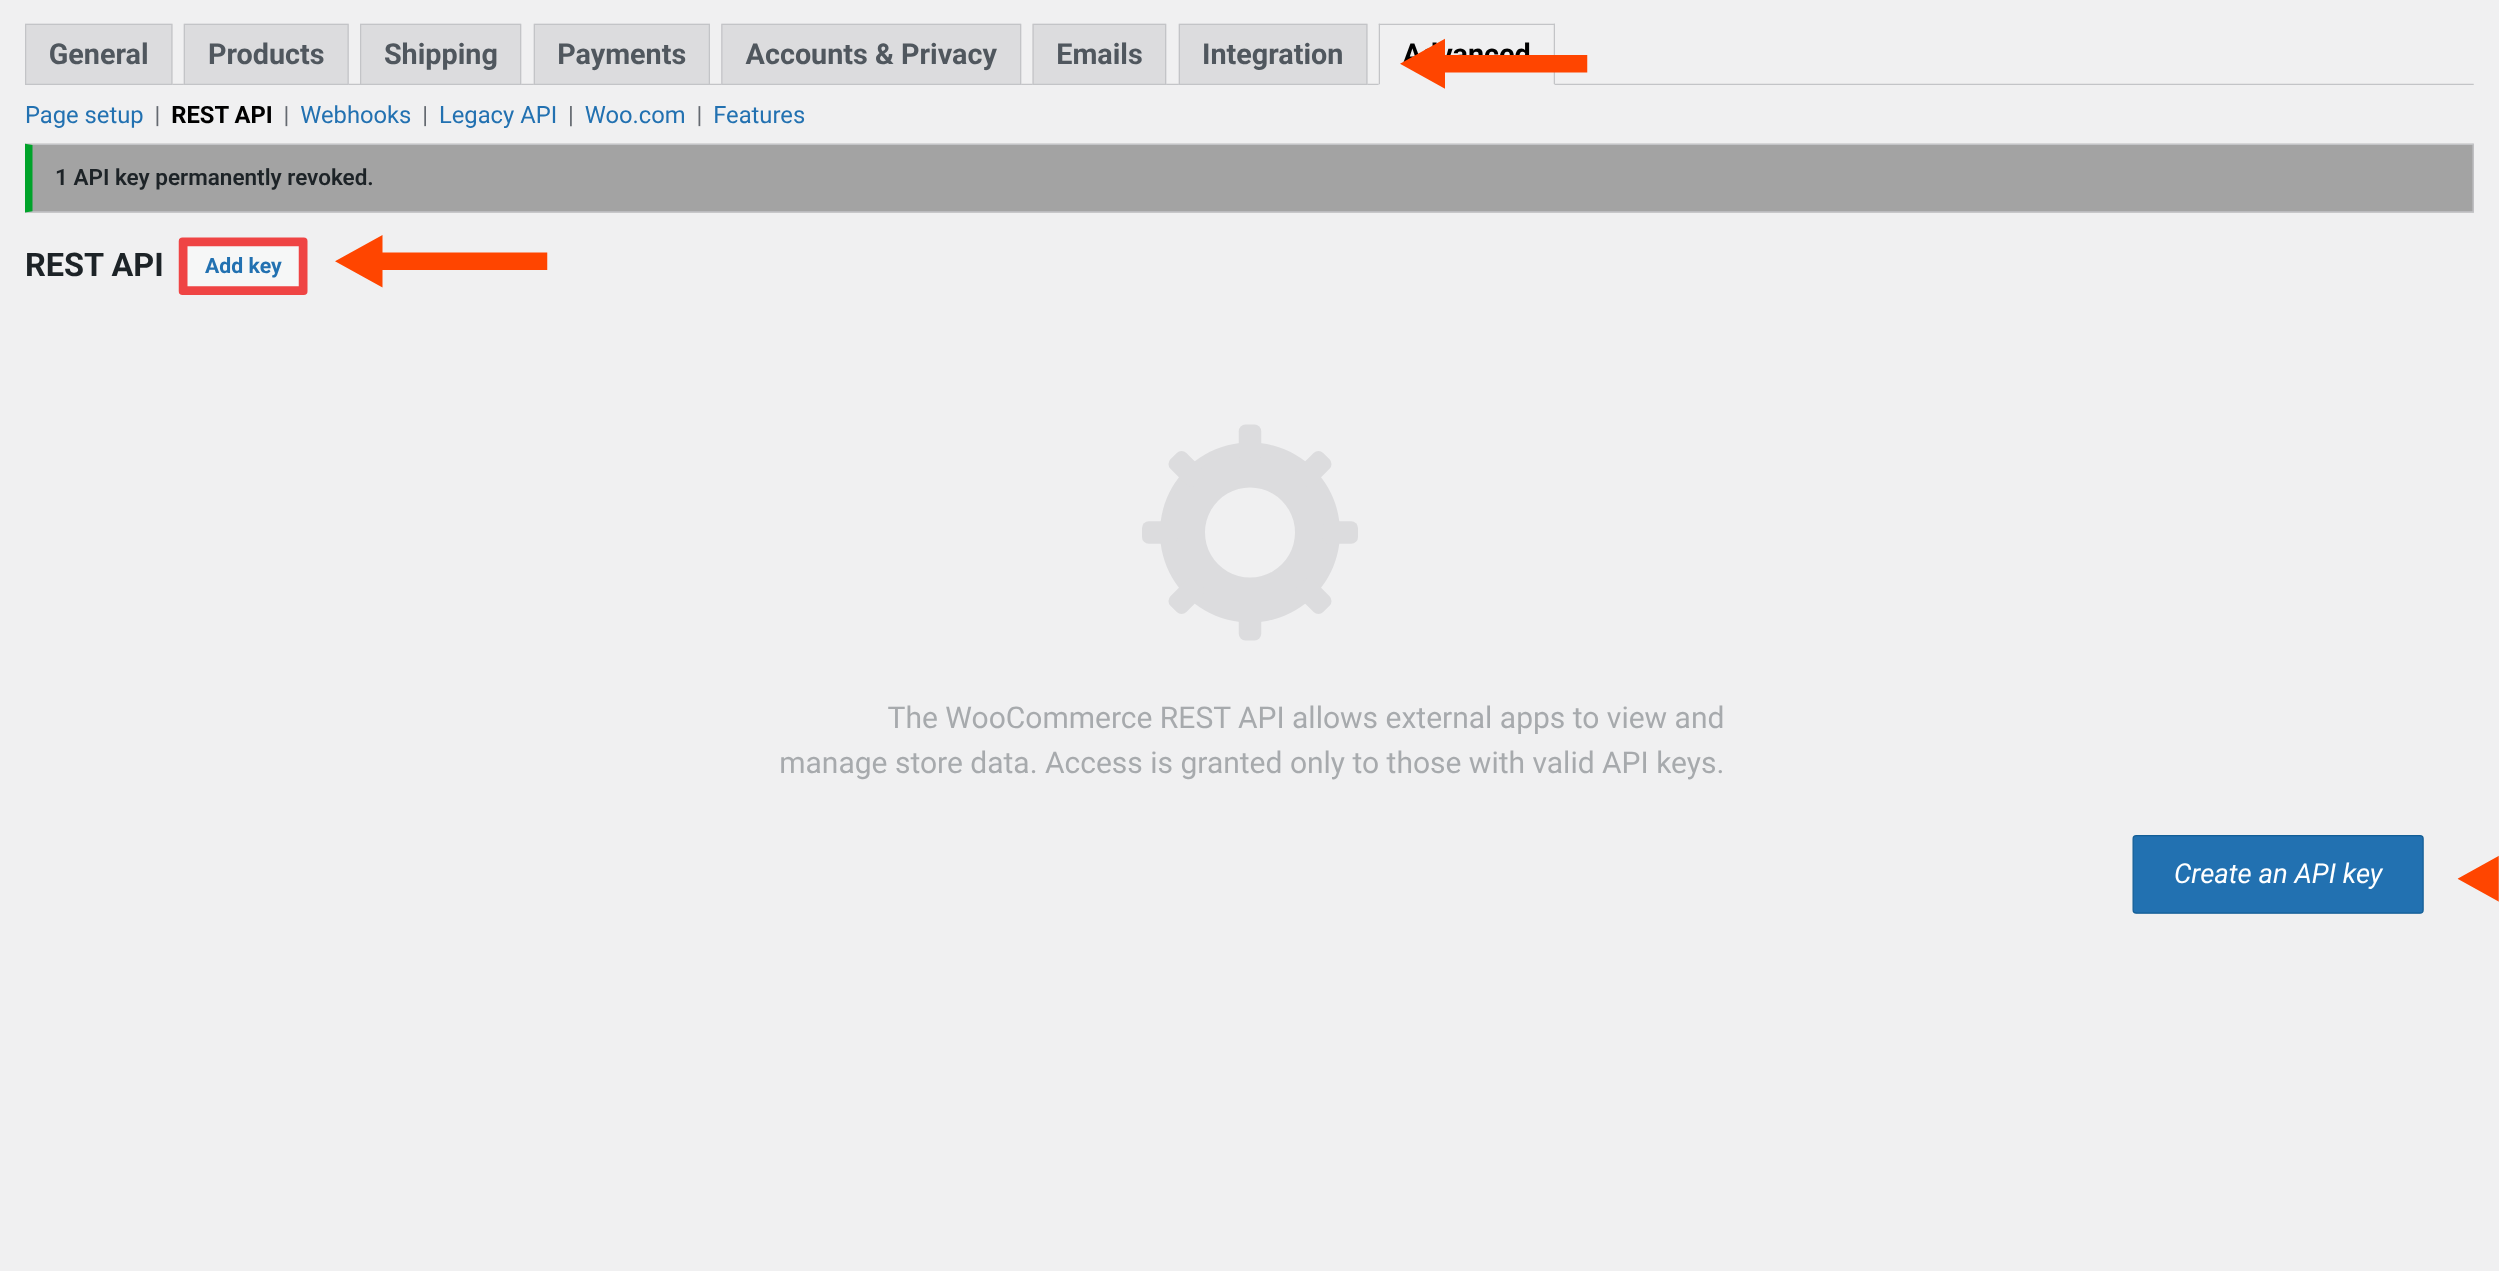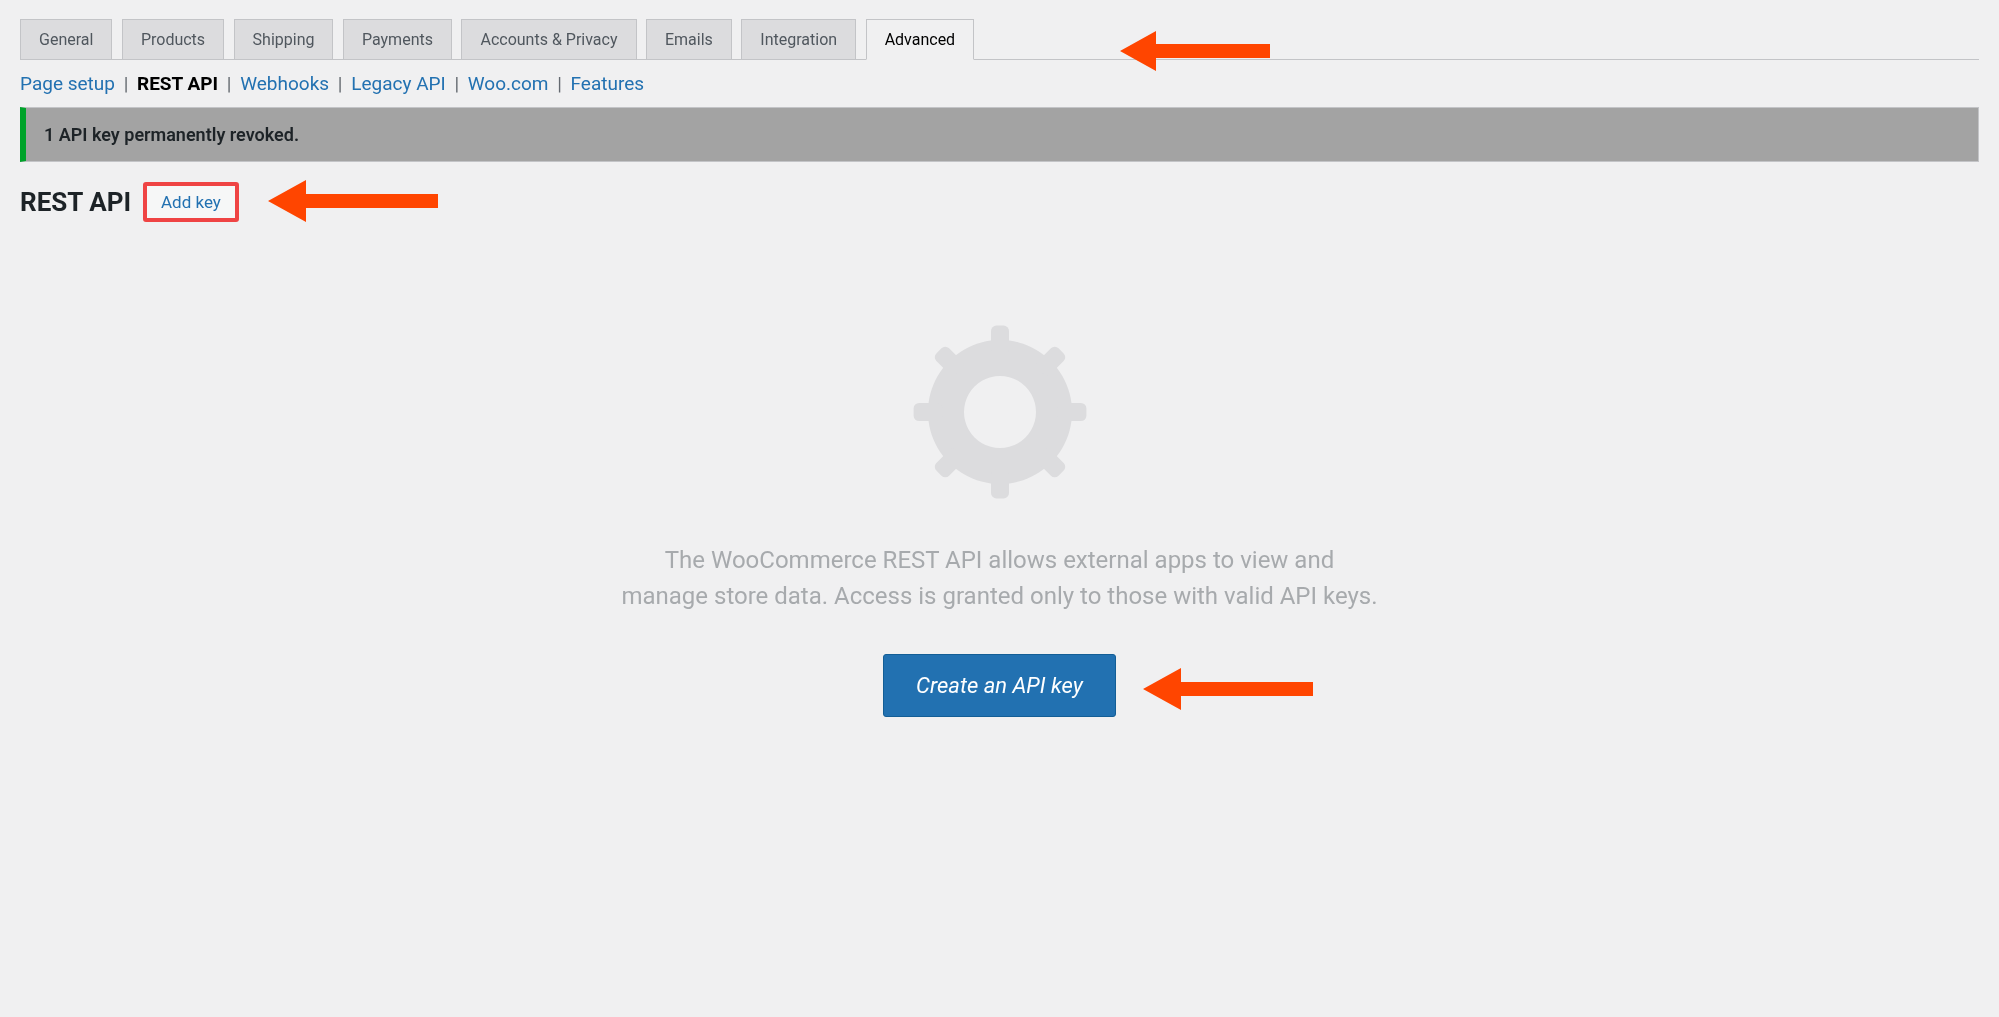--- a/index.html
+++ b/index.html
@@ -16,22 +16,22 @@
       border-bottom: 1px solid #c3c4c7;
       padding-top: 9px;
       padding-bottom: 0;
       line-height: inherit;
       margin-bottom: 0;
       position: relative;
     }
     .nav-tab {
       display: inline-block;
       padding: 10px 18px;
-      font-size: 16px;
-      font-weight: 400;
+      font-size: 23px;
+      font-weight: 700;
       color: #50575e;
       background: #dcdcde;
       border: 1px solid #c3c4c7;
       margin-right: 6px;
       margin-bottom: -1px;
       text-decoration: none;
       cursor: pointer;
     }
     .nav-tab-active {
       background: #f0f0f1;
@@ -77,28 +77,29 @@
     }
     .page-title {
       font-size: 26px;
       font-weight: 700;
       color: #1d2327;
     }
     .page-title-action {
       display: inline-block;
       padding: 6px 14px;
       font-size: 17px;
-      border: 4px solid #ef4444;
+      border: 7px solid #ef4444;
       border-radius: 3px;
       color: #2271b1;
       background: #f6f7f7;
       cursor: pointer;
+      font-weight: bold;
     }
     .empty-state {
-      text-align: center;
+      text-align: right;
       margin-top: 100px;
       padding: 0 40px 60px 40px;
     }
     .gear-icon {
       width: 180px;
       height: 180px;
       margin: 0 auto 40px auto;
     }
     .empty-text {
       color: #a7aaad;

